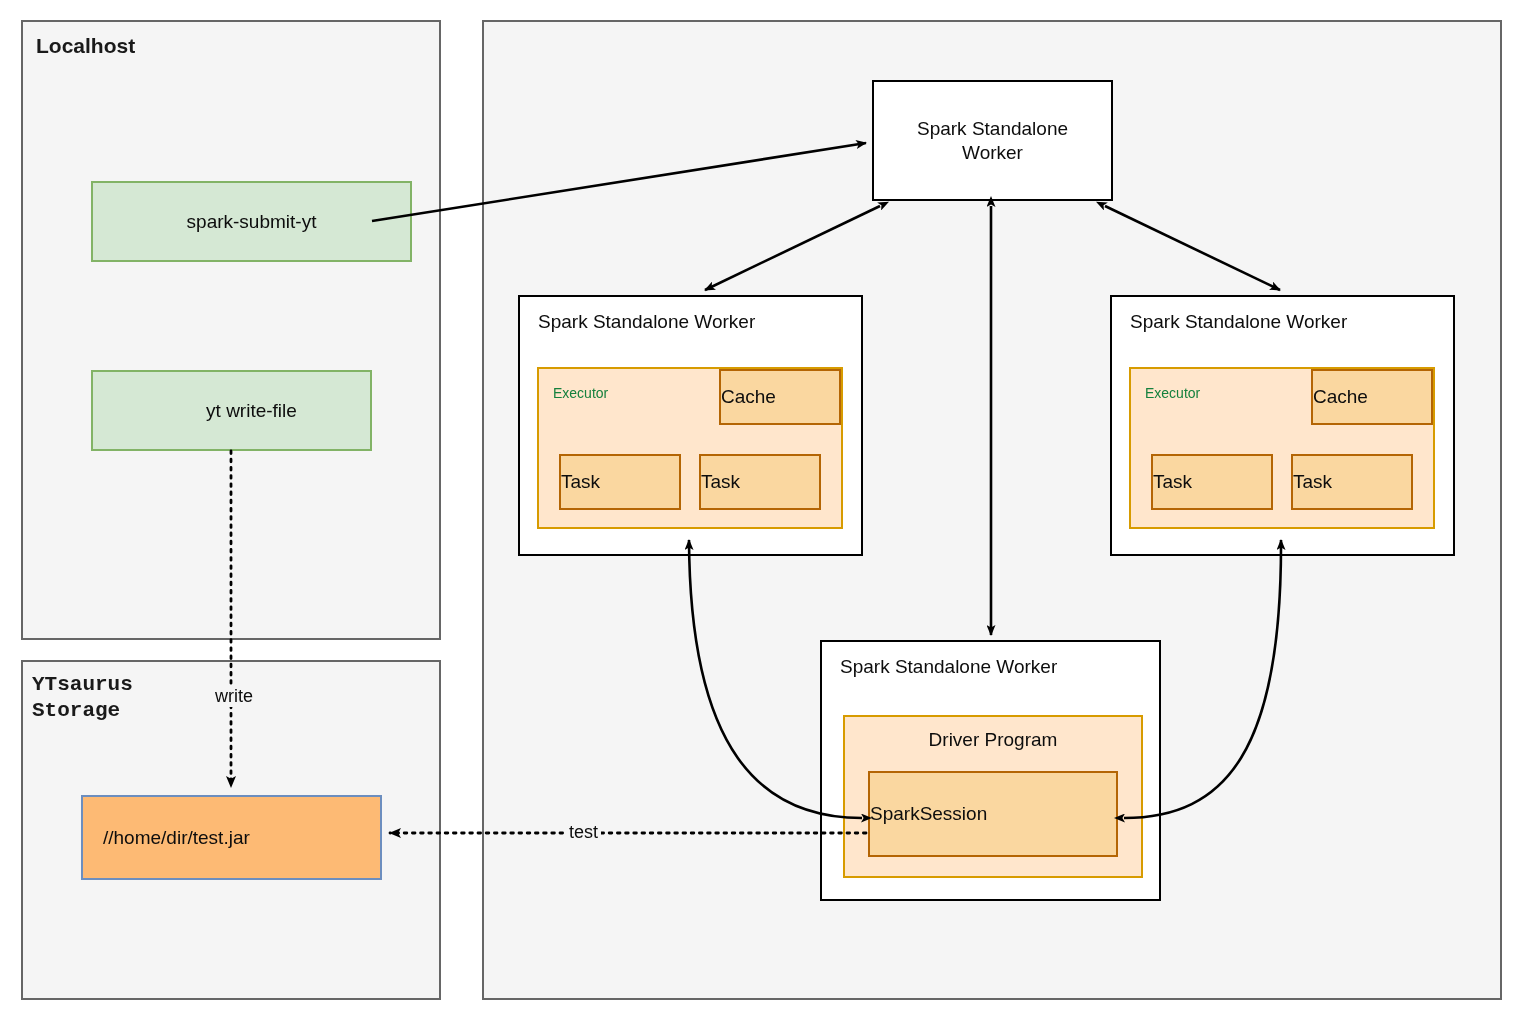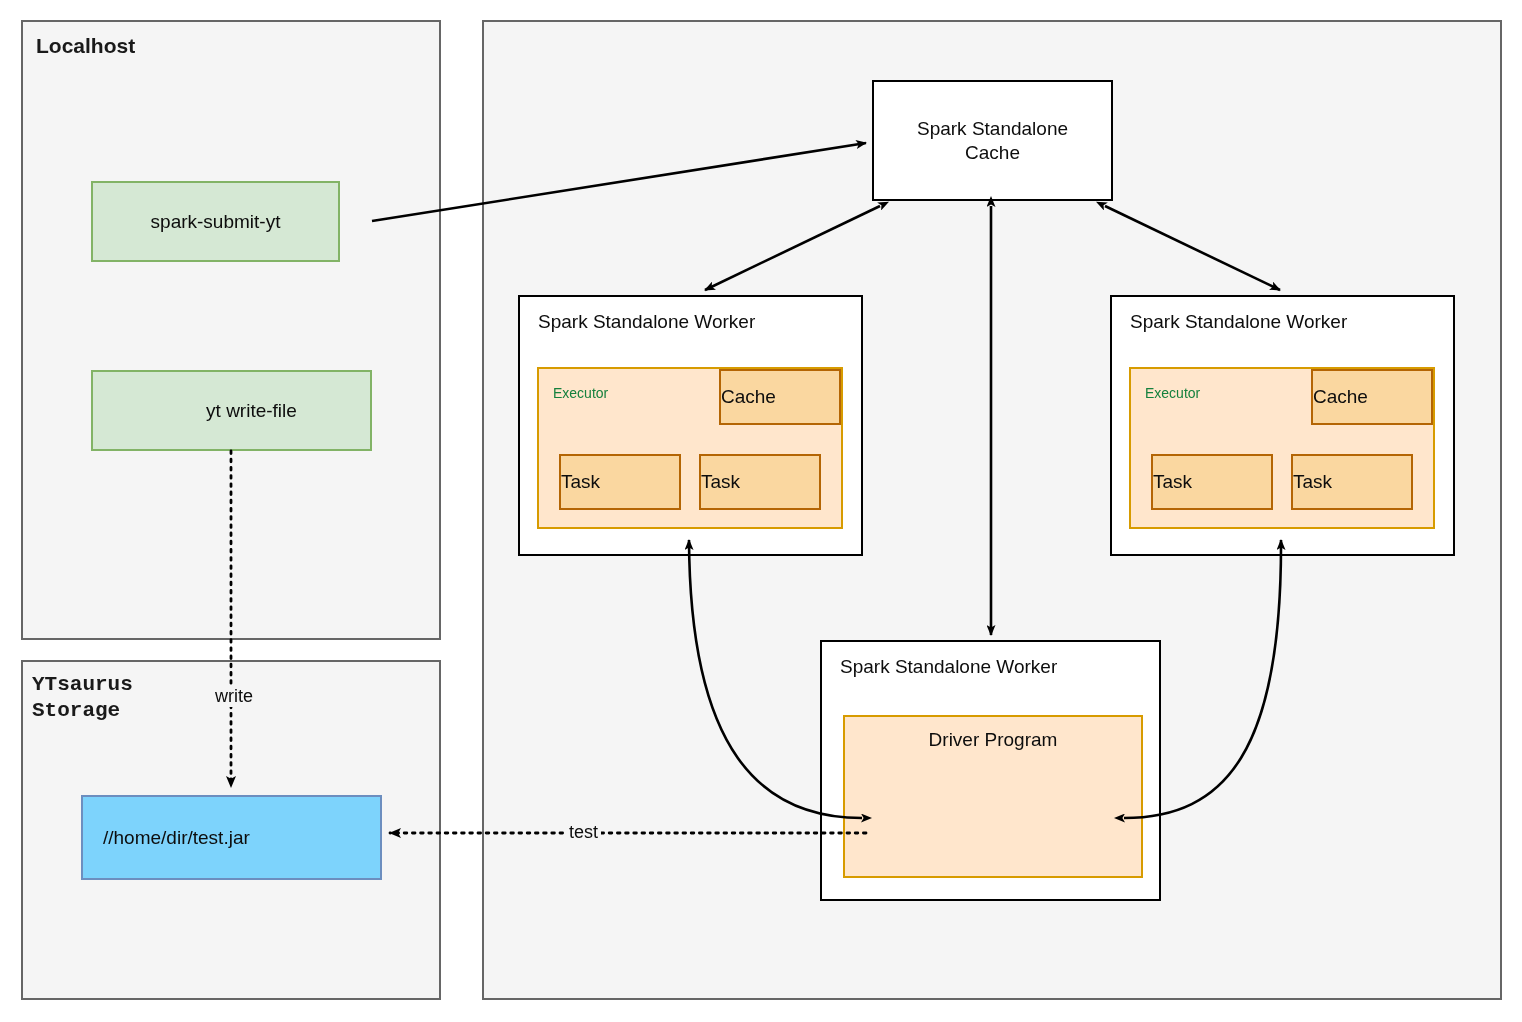--- a/index.html
+++ b/index.html
@@ -42,21 +42,21 @@
     text-align: center;
     font-size: 19px;
     color: #0d0d0d;
     line-height: 1.25;
   }
   .node-green {
     background: #d5e8d4;
     border: 2px solid #82b366;
   }
   .node-blue {
-    background: #7dd3fc;
+    background: #fdba74;
     border: 2px solid #6c8ebf;
     justify-content: flex-start;
     padding-left: 20px;
     text-align: left;
   }
   .node-white {
     background: #ffffff;
     border: 2px solid #000000;
   }
 
@@ -133,41 +133,41 @@
   }
 </style>
 </head>
 <body>
 
 <div id="canvas">
 
   <div class="panel" style="left:21px; top:20px; width:420px; height:620px;"></div>
   <div class="panel-title" style="left:36px; top:33px;">Localhost</div>
 
-  <div class="node node-green" style="left:91px; top:181px; width:249px; height:81px;">
+  <div class="node node-green" style="left:91px; top:181px; width:321px; height:81px;">
     <span>spark-submit-yt</span>
   </div>
 
   <div class="node node-green" style="left:91px; top:370px; width:281px; height:81px;padding-left:40px;">
     <span>yt write-file</span>
   </div>
 
   <div class="panel" style="left:21px; top:660px; width:420px; height:340px;"></div>
   <div class="panel-title" style="left:32px; top:672px;font-family:Liberation Mono, monospace;">YTsaurus
 Storage</div>
 
   <div class="node node-blue" style="left:81px; top:795px; width:301px; height:85px;">
     <span>//home/dir/test.jar</span>
   </div>
 
   <div class="panel" style="left:482px; top:20px; width:1020px; height:980px;"></div>
 
   <div class="node node-white" style="left:872px; top:80px; width:241px; height:121px;">
     <span style="white-space:pre-line;">Spark Standalone
-Cache</span>
+Worker</span>
   </div>
 
   <div class="worker" style="left:518px; top:295px; width:345px; height:261px;">
     <div class="worker-title">Spark Standalone Worker</div>
   </div>
   <div class="exec" style="left:537px; top:367px; width:306px; height:162px;">
     <div class="exec-title">Executor</div>
   </div>
   <div class="chip" style="left:719px; top:369px; width:122px; height:56px;">
     <span>Cache</span>
@@ -193,20 +193,23 @@
   </div>
   <div class="chip" style="left:1291px; top:454px; width:122px; height:56px;">
     <span>Task</span>
   </div>
 
   <div class="worker" style="left:820px; top:640px; width:341px; height:261px;">
     <div class="worker-title">Spark Standalone Worker</div>
   </div>
   <div class="exec" style="left:843px; top:715px; width:300px; height:163px;">
     <div class="exec-title-center">Driver Program</div>
+  </div>
+  <div class="chip" style="left:868px; top:771px; width:250px; height:86px;">
+    <span>SparkSession</span>
   </div>
 
   <svg id="edges" viewBox="0 0 1522 1022" xmlns="http://www.w3.org/2000/svg">
     <defs>
       <marker id="ah" markerWidth="11" markerHeight="9" refX="10" refY="4.5" orient="auto" markerUnits="userSpaceOnUse">
         <path d="M0,0 L11,4.5 L0,9 L2.6,4.5 Z" fill="#000000"></path>
       </marker>
       <marker id="ah-start" markerWidth="11" markerHeight="9" refX="1" refY="4.5" orient="auto-start-reverse" markerUnits="userSpaceOnUse">
         <path d="M0,0 L11,4.5 L0,9 L2.6,4.5 Z" fill="#000000"></path>
       </marker>

